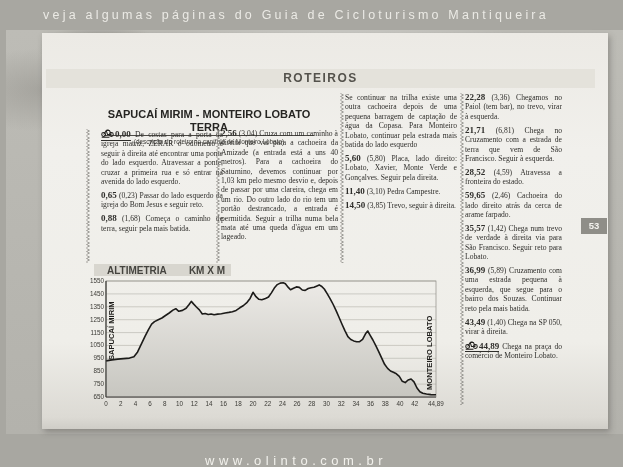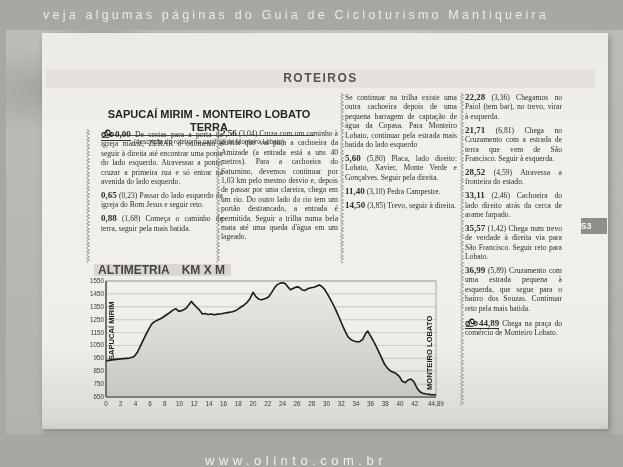--- a/index.html
+++ b/index.html
@@ -29,27 +29,27 @@
   #c1{left:86px;top:99px;width:122px;margin-left:9px;}
   #c2{left:215px;top:99px;width:117px;}
   #c3{left:339px;top:63px;width:112px;}
   #c4{left:459px;top:63px;width:97px;}
   .entry{margin:0 0 4.5px 0;font-family:Liberation Serif, serif;}
   .km{font-weight:bold;font-size:9px;}
   .head{border-bottom:1px solid #2f2e2b;padding-bottom:0.5px;}
   .bike{vertical-align:-1px;margin-right:1px;}
   .zz{position:absolute;overflow:visible;}
   .chead{position:absolute;left:88px;top:234px;width:137px;height:12px;background:#d8d6cf;
-    display:flex;justify-content:space-between;align-items:center;padding:0 6px 0 4px;
-    box-sizing:border-box;font-size:12px;font-weight:bold;color:#45443f;}
+    display:flex;justify-content:space-between;align-items:center;padding:0 6px 0 13px;
+    box-sizing:border-box;font-size:10px;font-weight:bold;color:#45443f;}
   #alt-svg{position:absolute;left:85px;top:248px;overflow:visible;}
   #alt-svg text{font-family:"Liberation Sans",sans-serif;font-size:6.3px;fill:#3b3a35;}
   #alt-svg text.city{font-size:7.6px;font-weight:bold;fill:#1e1d1a;}
   .badge{position:absolute;left:575px;top:188px;width:26px;height:16px;background:#8f8e88;
-    color:#f4f3ef;font-weight:bold;font-size:9.5px;text-align:left;line-height:16px;}
+    color:#f4f3ef;font-weight:bold;font-size:9.5px;text-align:center;line-height:16px;}
 </style>
 </head>
 <body>
 
 
 
 <svg width="0" height="0" aria-hidden="true">
   <defs>
     <pattern id="zzp" width="4" height="7" patternUnits="userSpaceOnUse">
       <path d="M0.5,0.5 L3.5,2 L0.5,3.5 L3.5,5 L0.5,6.5" fill="none" stroke="#8b8a85" stroke-width="0.8"></path>
@@ -91,23 +91,24 @@
   <div id="c3" class="col">
       <p class="entry"> <span>Se continuar na trilha existe uma outra cachoeira depois de uma pequena barragem de captação de água da Copasa. Para Monteiro Lobato, continuar pela estrada mais batida do lado esquerdo</span></p>
       <p class="entry"><span class="km">5,60</span> <span>(5,80)</span> <span>Placa, lado direito: Lobato, Xavier, Monte Verde e Gonçalves. Seguir pela direita.</span></p>
       <p class="entry"><span class="km">11,40</span> <span>(3,10)</span> <span>Pedra Campestre.</span></p>
       <p class="entry"><span class="km">14,50</span> <span>(3,85)</span> <span>Trevo, seguir à direita.</span></p>
     </div>
   <div id="c4" class="col">
       <p class="entry"><span class="km">22,28</span> <span>(3,36)</span> <span>Chegamos no Paiol (tem bar), no trevo, virar à esquerda.</span></p>
       <p class="entry"><span class="km">21,71</span> <span>(6,81)</span> <span>Chega no Cruzamento com a estrada de terra que vem de São Francisco. Seguir à esquerda.</span></p>
       <p class="entry"><span class="km">28,52</span> <span>(4,59)</span> <span>Atravessa a fronteira do estado.</span></p>
-      <p class="entry"><span class="km">33,11</span> <span>(2,46)</span> <span>Cachoeira do lado direito atrás da cerca de arame farpado.</span></p>
+      <p class="entry"><span class="km">59,65</span> <span>(2,46)</span> <span>Cachoeira do lado direito atrás da cerca de arame farpado.</span></p>
       <p class="entry"><span class="km">35,57</span> <span>(1,42)</span> <span>Chega num trevo de verdade à direita via para São Francisco. Seguir reto para Lobato.</span></p>
       <p class="entry"><span class="km">36,99</span> <span>(5,89)</span> <span>Cruzamento com uma estrada pequena à esquerda, que segue para o bairro dos Souzas. Continuar reto pela mais batida.</span></p>
+      <p class="entry"><span class="km">43,49</span> <span>(1,40)</span> <span>Chega na SP 050, virar à direita.</span></p>
       <p class="entry"><span class="head"><svg class="bike" viewBox="0 0 20 14" width="13" height="9">
             <g fill="none" stroke="#23221f" stroke-width="1.6">
               <circle cx="4" cy="8.5" r="3"></circle>
               <circle cx="16" cy="8.5" r="3"></circle>
               <path d="M4 8.5 L8 2.5 L13 2.5 L16 8.5 M8 2.5 L10 8.5 L16 8.5 M8.5 1.5 h3.5"></path>
             </g>
             <rect x="1" y="12" width="12" height="1.6" fill="#1c1b19"></rect>
           </svg><span class="km">44,89</span></span> <span>Chega na praça do comércio de Monteiro Lobato.</span></p>
     </div>
 

